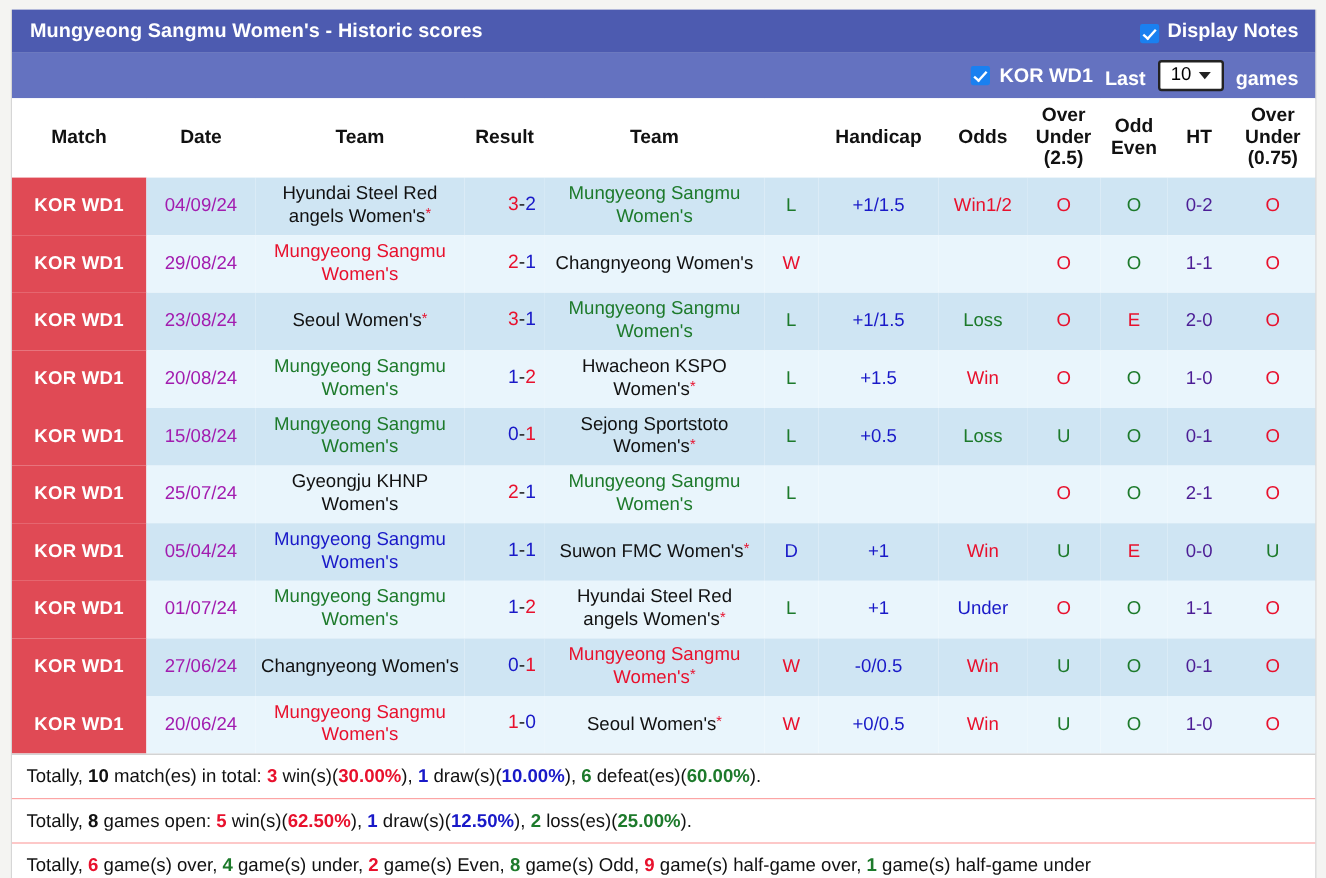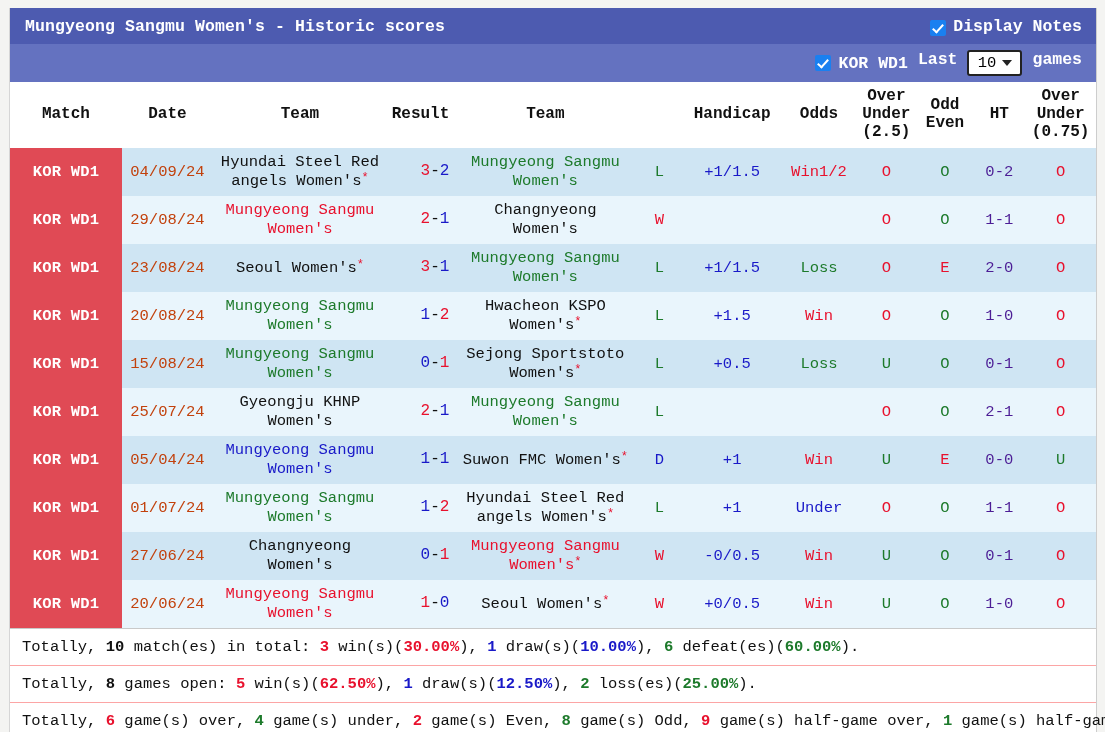--- a/index.html
+++ b/index.html
@@ -7,21 +7,20 @@
   html, body {
     margin: 0; padding: 0;
     background: #f4f4f2;
     font-family: "Liberation Sans", sans-serif;
   }
   .page {
     width: 1105px; height: 732px;
     position: relative;
     background: #f4f4f2;
     overflow: hidden;
-    font-family: Liberation Mono, monospace;
   }
   .panel {
     position: absolute;
     left: 9px; top: 8px;
     width: 1088px;
     background: #ffffff;
     border: 1px solid #cdcdcd;
     border-top: none;
     border-left: 1px solid #d6d6d6;
   }
@@ -76,21 +75,21 @@
     align-items: center;
     justify-content: flex-end;
     padding: 0 14px 0 15px;
     color: #ffffff;
     gap: 10px;
   }
   .subbar .lbl {
     font-size: 16.5px; font-weight: bold; color: #fff; white-space: nowrap;
   }
   .league-chk { display: flex; align-items: center; gap: 8px; }
-  .sel-wrap { display:flex; align-items:flex-start; gap: 10px; }
+  .sel-wrap { display:flex; align-items:flex-end; gap: 10px; }
   .sel {
     display: inline-flex; align-items: center; justify-content: center;
     gap: 6px;
     height: 26px;
     min-width: 55px;
     padding: 0 6px;
     background: #ffffff;
     color: #000000;
     border: 2px solid #222222;
     border-radius: 3px;
@@ -135,21 +134,21 @@
   tbody tr.odd  td { background: #cfe5f3; }
   tbody tr.even td { background: #e9f5fc; }
 
   td.match-cell {
     background: #e04a55 !important;
     color: #ffffff;
     font-weight: bold;
     font-size: 15.5px;
     letter-spacing: .2px;
   }
-  td.date-cell { color: #c2410c; font-size: 15px; }
+  td.date-cell { color: #a21caf; font-size: 15px; }
   td.team-cell { font-size: 16px; }
   td.ht-cell { color: #4c1d95; }
 
   .c-red   { color: #e8112d; }
   .c-green { color: #1d7a2b; }
   .c-blue  { color: #1919c8; }
   .c-black { color: #111111; }
   .star { color:#e8112d; font-size: 12px; vertical-align: top; line-height: 1; }
 
   .score { font-size: 16px; font-weight: normal; white-space: nowrap; margin-left: 29px; }

